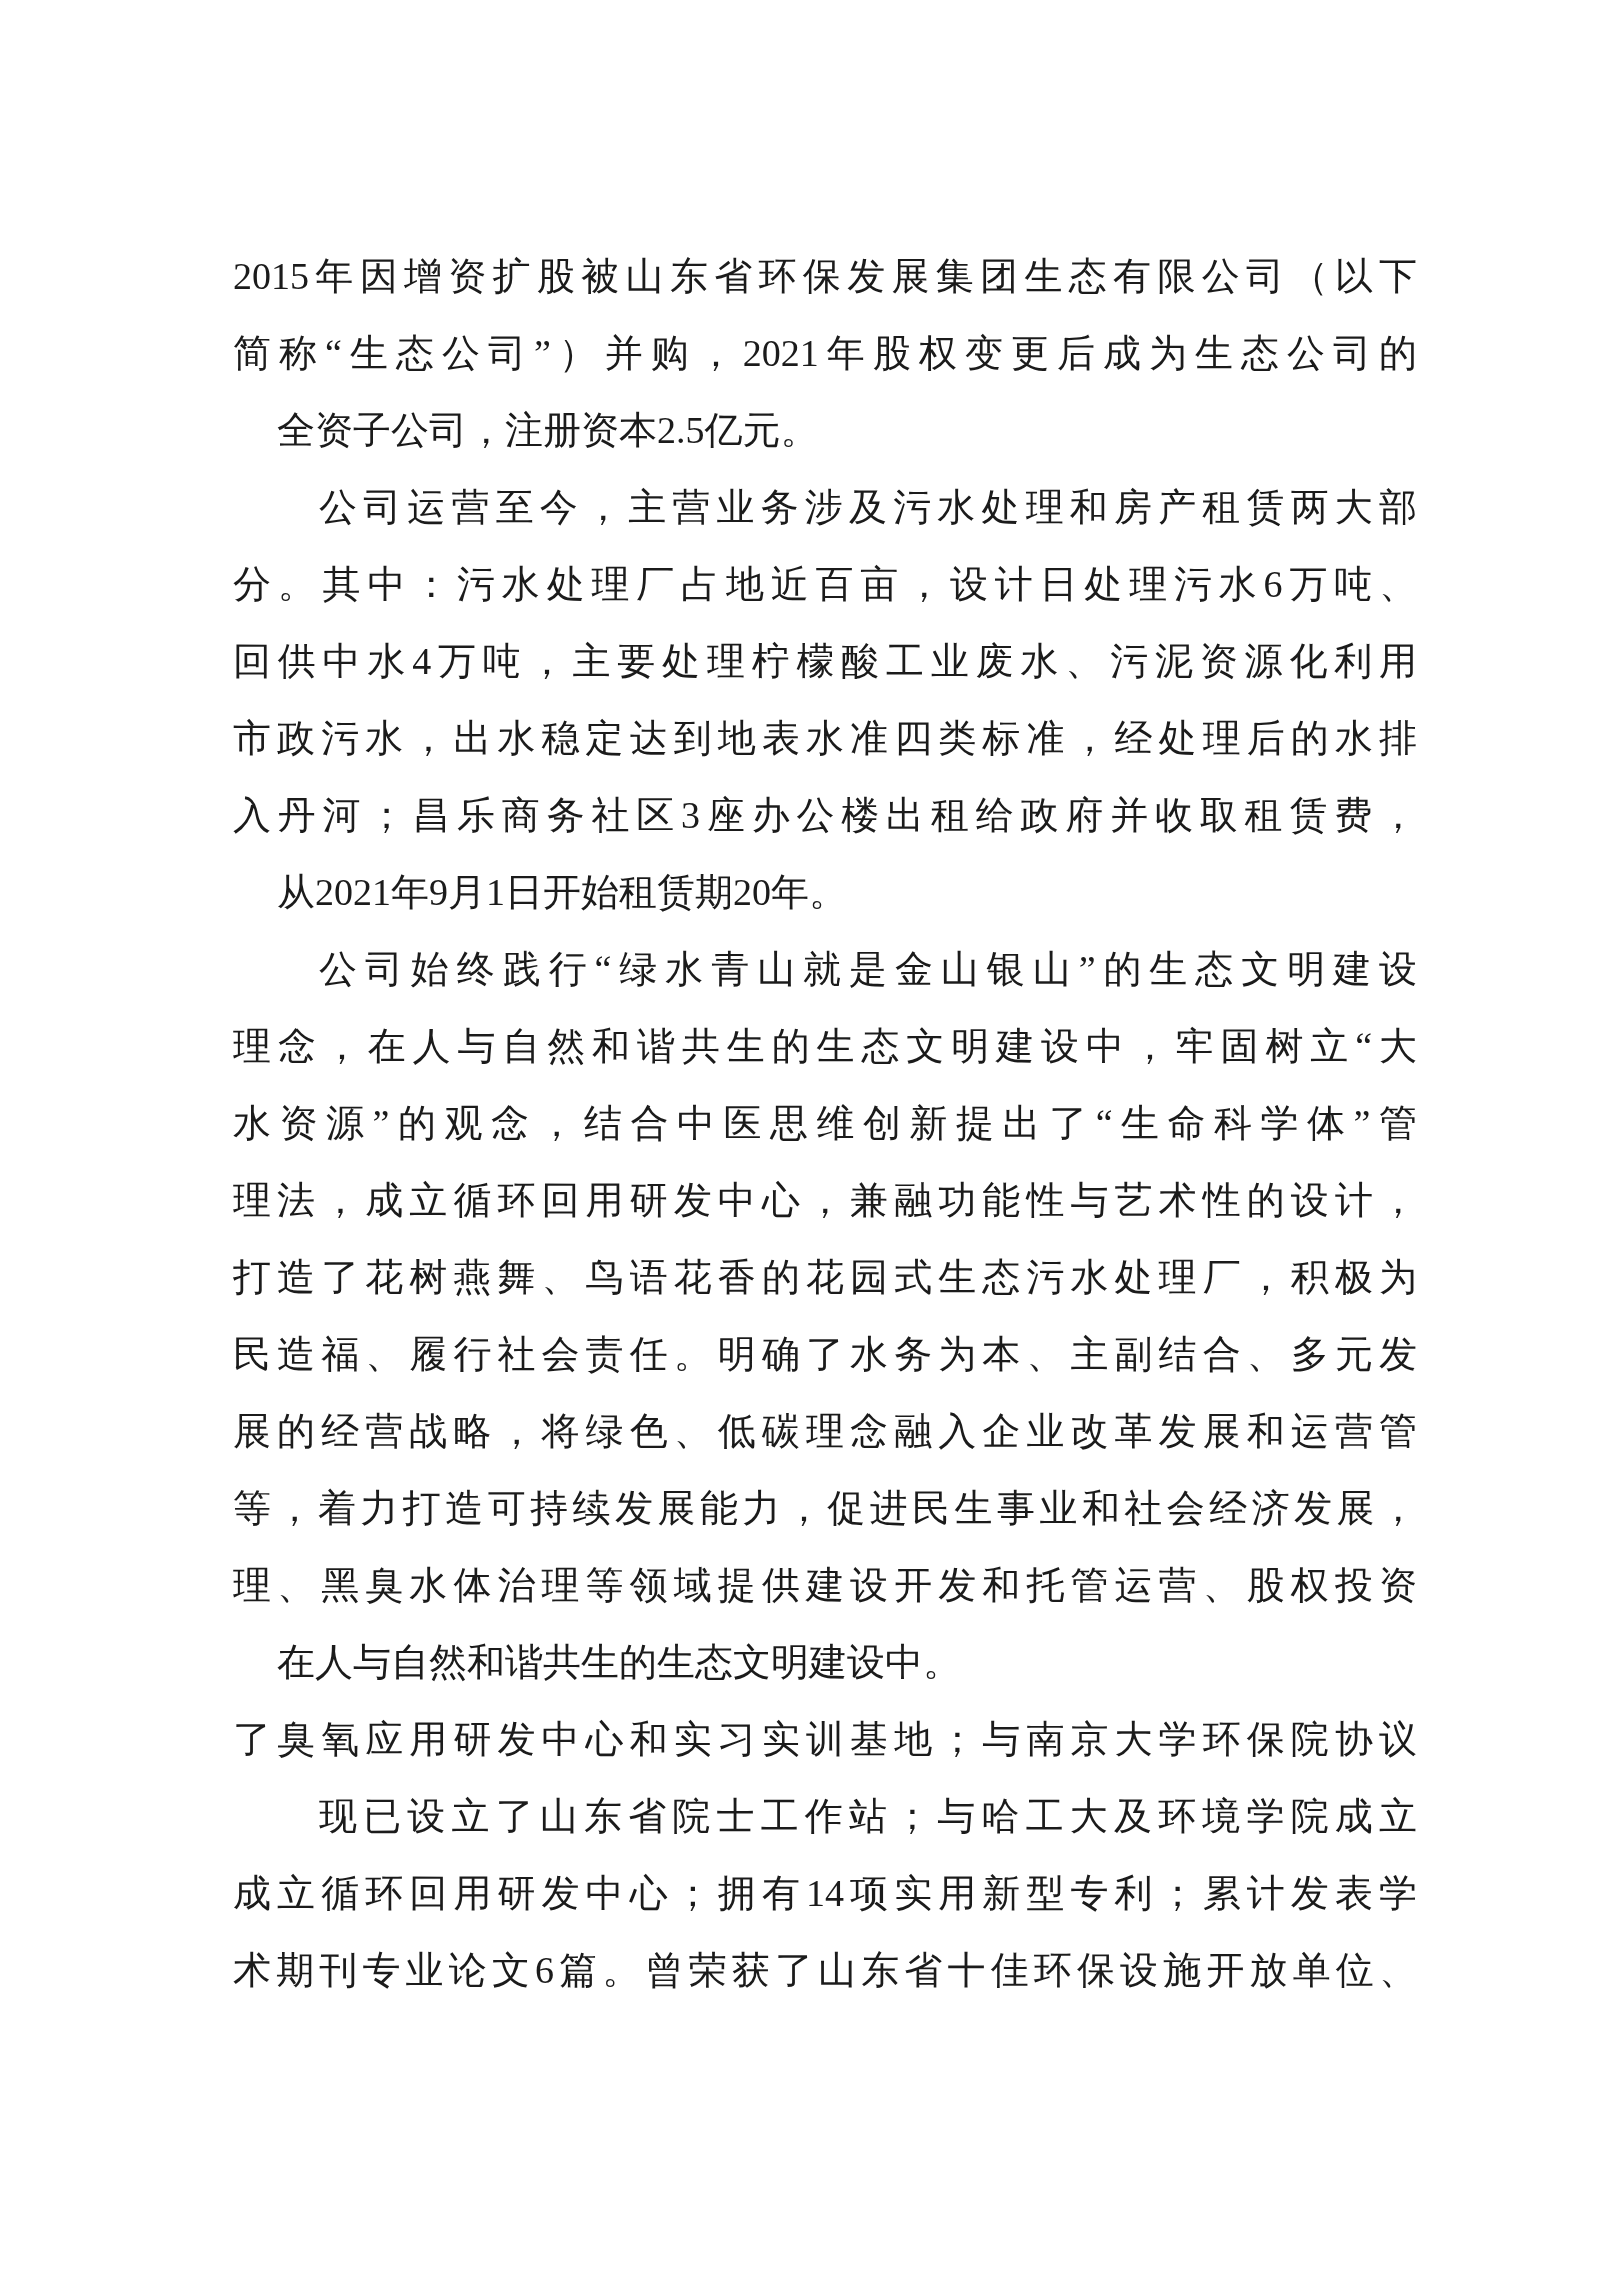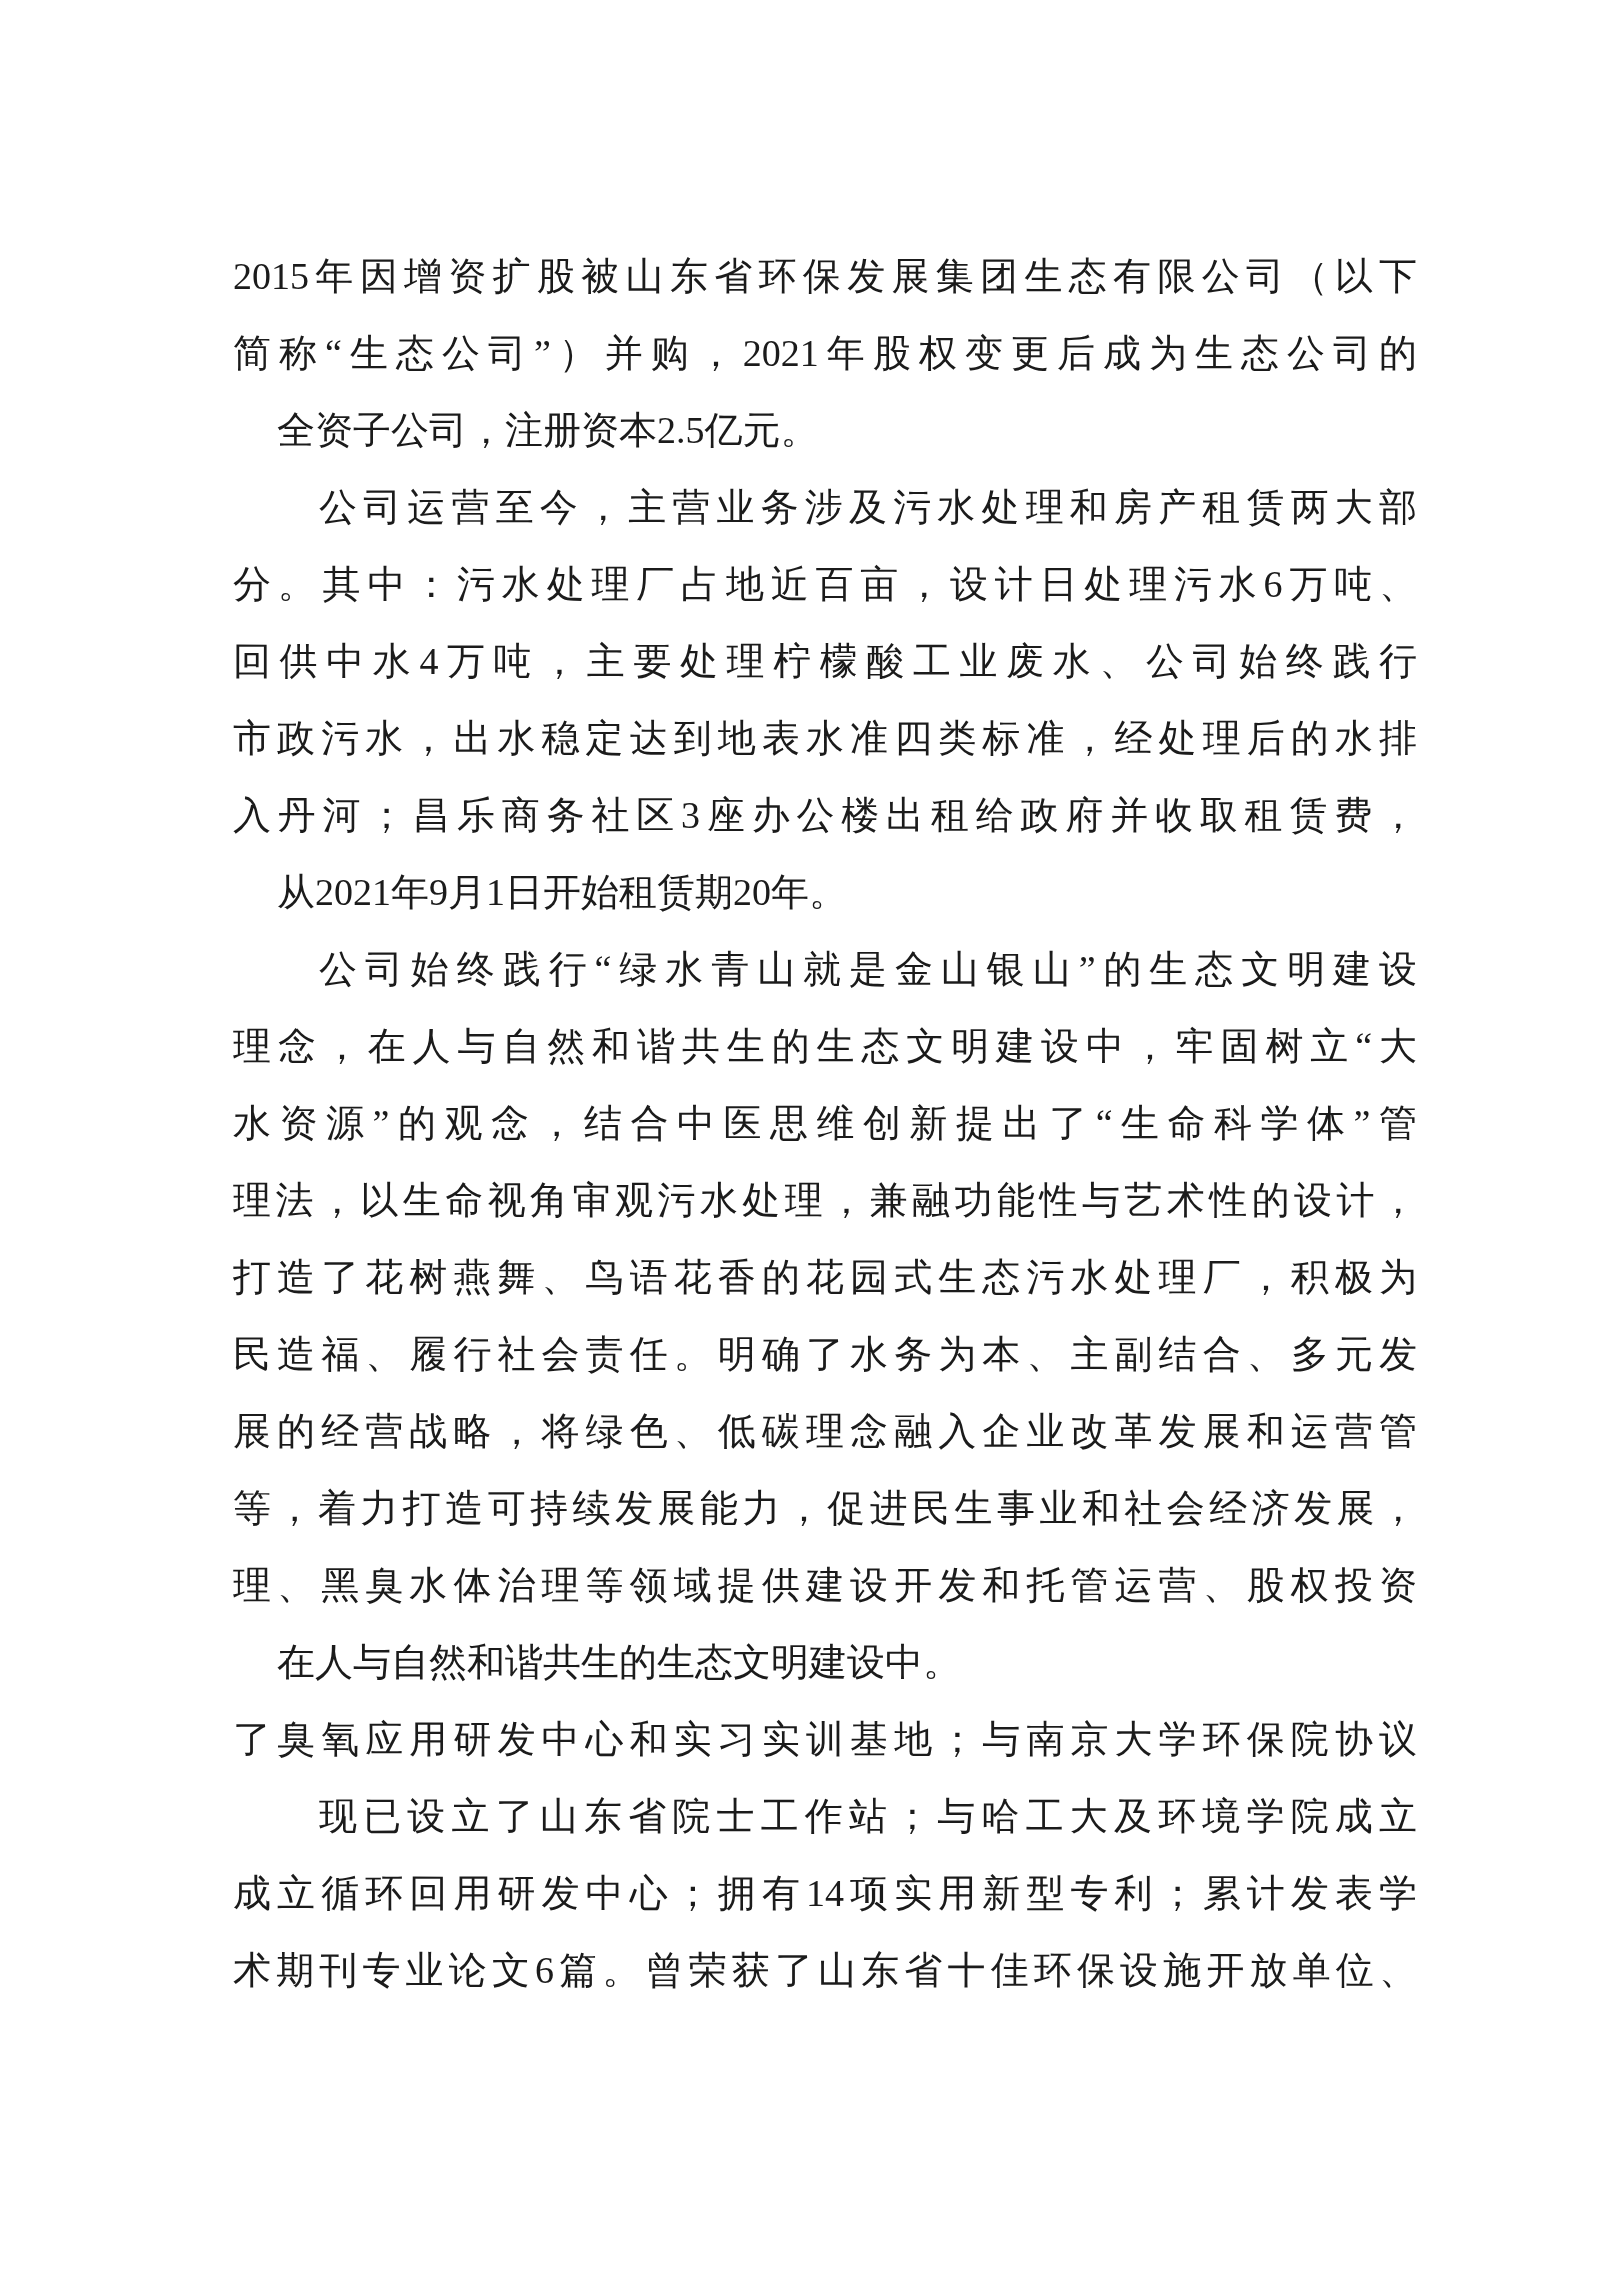--- a/index.html
+++ b/index.html
@@ -51,30 +51,30 @@
 <div class="page">
   <div class="text-block" id="doc-body" style="color: rgb(27, 27, 27);">
       <div class="para">
         <div class="line">2015年因增资扩股被山东省环保发展集团生态有限公司（以下</div>
         <div class="line">简称“生态公司”）并购，2021年股权变更后成为生态公司的</div>
         <div class="line short-last">全资子公司，注册资本2.5亿元。</div>
       </div>
       <div class="para">
         <div class="line first-indent">公司运营至今，主营业务涉及污水处理和房产租赁两大部</div>
         <div class="line">分。其中：污水处理厂占地近百亩，设计日处理污水6万吨、</div>
-        <div class="line">回供中水4万吨，主要处理柠檬酸工业废水、公司始终践行</div>
+        <div class="line">回供中水4万吨，主要处理柠檬酸工业废水、污泥资源化利用</div>
         <div class="line">市政污水，出水稳定达到地表水准四类标准，经处理后的水排</div>
         <div class="line">入丹河；昌乐商务社区3座办公楼出租给政府并收取租赁费，</div>
         <div class="line short-last">从2021年9月1日开始租赁期20年。</div>
       </div>
       <div class="para">
         <div class="line first-indent">公司始终践行“绿水青山就是金山银山”的生态文明建设</div>
         <div class="line">理念，在人与自然和谐共生的生态文明建设中，牢固树立“大</div>
         <div class="line">水资源”的观念，结合中医思维创新提出了“生命科学体”管</div>
-        <div class="line">理法，以生命视角审观污水处理，兼融功能性与艺术性的设计，</div>
+        <div class="line">理法，成立循环回用研发中心，兼融功能性与艺术性的设计，</div>
         <div class="line">打造了花树燕舞、鸟语花香的花园式生态污水处理厂，积极为</div>
         <div class="line">民造福、履行社会责任。明确了水务为本、主副结合、多元发</div>
         <div class="line">展的经营战略，将绿色、低碳理念融入企业改革发展和运营管</div>
         <div class="line">等，着力打造可持续发展能力，促进民生事业和社会经济发展，</div>
         <div class="line">理、黑臭水体治理等领域提供建设开发和托管运营、股权投资</div>
         <div class="line short-last">在人与自然和谐共生的生态文明建设中。</div>
       </div>
       <div class="para">
         <div class="line">了臭氧应用研发中心和实习实训基地；与南京大学环保院协议</div>
         <div class="line first-indent">现已设立了山东省院士工作站；与哈工大及环境学院成立</div>

